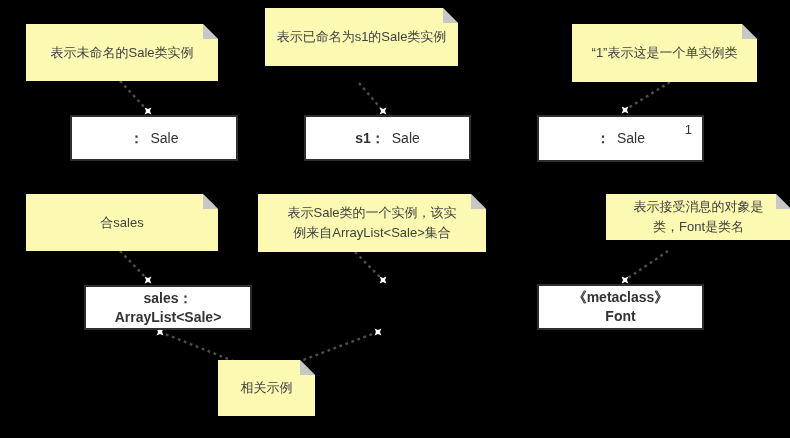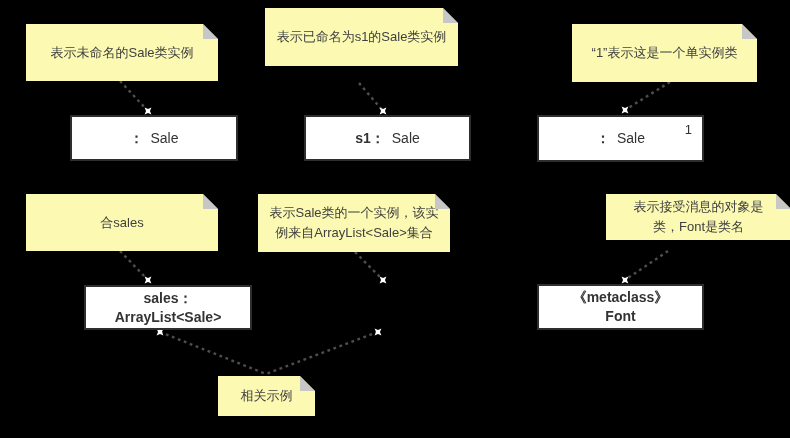--- a/index.html
+++ b/index.html
@@ -82,38 +82,38 @@
   </div>
   <div class="obj" style="left:537px;top:115px;width:167px;height:47px">
     <span class="mult">1</span>
     <div class="obj-line"><span class="nm">：</span><span class="cls">Sale</span></div>
   </div>
 
   <div class="note" style="left:26px;top:194px;width:192px;height:57px">
     <span class="note-line">合sales</span>
     <span class="fold"></span>
   </div>
-  <div class="note" style="left:258px;top:194px;width:192px;height:58px">
+  <div class="note" style="left:258px;top:194px;width:228px;height:58px">
     <span class="note-line">表示Sale类的一个实例，该实</span>
     <span class="note-line">例来自ArrayList&lt;Sale&gt;集合</span>
     <span class="fold"></span>
   </div>
   <div class="note" style="left:606px;top:194px;width:185px;height:46px">
     <span class="note-line">表示接受消息的对象是</span>
     <span class="note-line">类，Font是类名</span>
     <span class="fold"></span>
   </div>
 
   <div class="obj" style="left:84px;top:285px;width:168px;height:45px">
     <div class="obj-line b">sales：</div>
     <div class="obj-line b">ArrayList&lt;Sale&gt;</div>
   </div>
   <div class="obj" style="left:537px;top:284px;width:167px;height:46px">
     <div class="obj-line b">《metaclass》</div>
     <div class="obj-line b">Font</div>
   </div>
 
-  <div class="note" style="left:218px;top:376px;width:97px;height:40px">
+  <div class="note" style="left:218px;top:360px;width:97px;height:56px">
     <span class="note-line">相关示例</span>
     <span class="fold"></span>
   </div>
 
 </div>
 
 </body></html>

